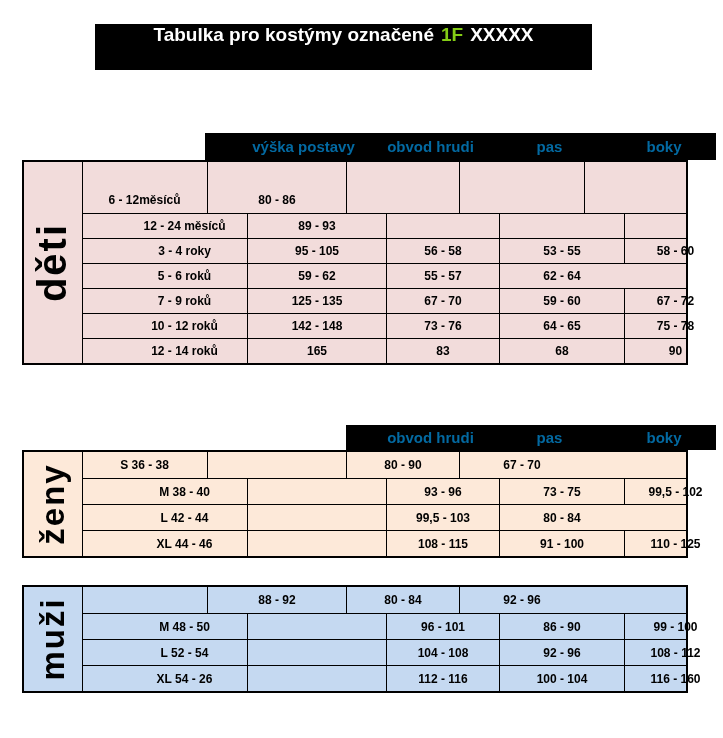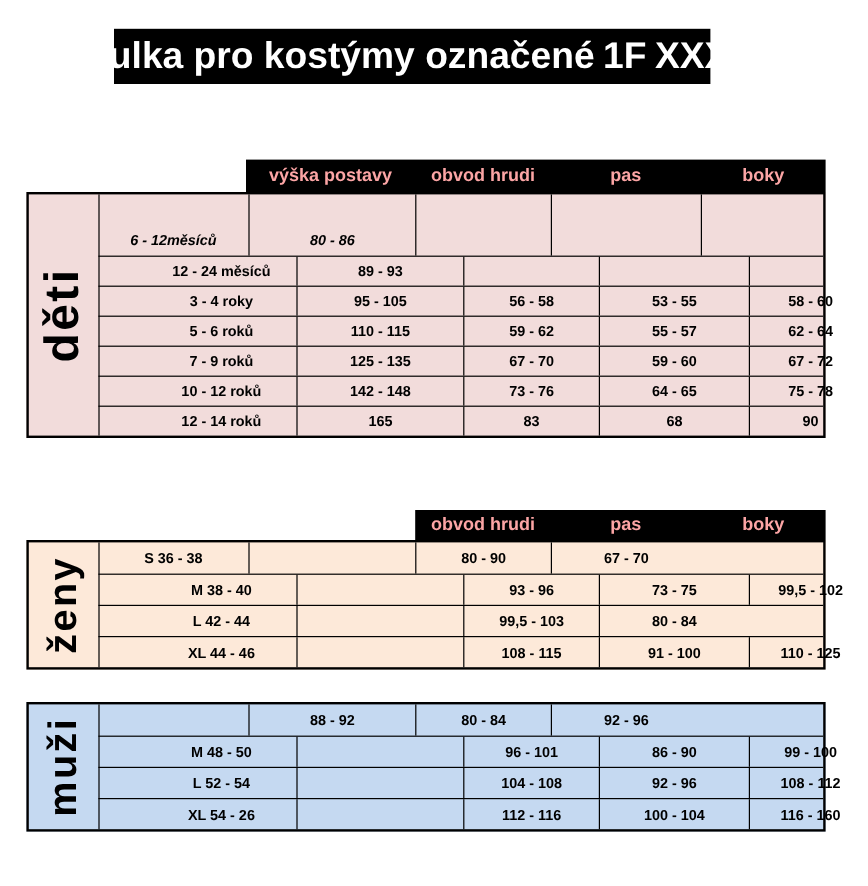--- a/index.html
+++ b/index.html
@@ -3,27 +3,28 @@
 <meta charset="utf-8">
 <style>
   html,body { margin:0; padding:0; background:#ffffff; }
   .page {
     position:relative; width:723px; height:738px; background:#ffffff;
     font-family:"Liberation Sans", sans-serif; font-weight:bold; color:#000;
     overflow:hidden;
   }
   .titlebar {
     position:absolute; left:95px; top:24px; width:497px; height:46px;
-    background:#000000; color:#ffffff; display:flex; align-items:center;
-    justify-content:center; gap:7px; font-size:31px; white-space:nowrap;
+    background:#000000; color:#ffffff; display:flex; align-items:flex-start;
+    justify-content:center; gap:7px; font-size:19px; white-space:nowrap;
   }
-  .titlebar .code { color:#ffffff; }
+  .titlebar .code { color:#84cc16; }
   .band {
-    position:absolute; background:#000000; color:#fca5a5; display:grid;
+    position:absolute; background:#000000; color:#0369a1; display:grid;
     font-size:15px;
+    padding-left:28px;
   }
   .band .hcell { display:flex; align-items:center; justify-content:center; white-space:nowrap; }
   .band1 { left:205px; top:133px; width:483px; height:27px; grid-template-columns:141px 113px 125px 104px; }
   .band2 { left:346px; top:425px; width:342px; height:25px; grid-template-columns:113px 125px 104px; }
   .tbody {
     position:absolute; left:22px; width:666px; border:2px solid #000;
     box-sizing:border-box; padding-left:58px;
   }
   .t1 { top:160px; height:205px; background:#f2dcdb; }
   .t2 { top:450px; height:108px; background:#fde9d9; }
@@ -40,21 +41,21 @@
     height:26px; box-sizing:border-box;
   }
   .row + .row { border-top:1px solid #000;padding-left:40px; }
   .t1 .row { height:25px; }
   .t1 .row.tall { height:51px; }
   .cell {
     display:flex; align-items:center; justify-content:center;
     border-left:1px solid #000; font-size:12px; box-sizing:border-box; white-space:nowrap;
   }
   .cell:first-child { border-left:none; }
-  .tall .cell { align-items:flex-end; padding-bottom:6px;font-style:italic; }
+  .tall .cell { align-items:flex-end; padding-bottom:6px; }
 </style>
 </head>
 <body>
 
 <div class="page">
 
   <div class="titlebar">
     <span>Tabulka pro kostýmy označené</span>
     <span class="code">1F</span>
     <span>XXXXX</span>
@@ -87,21 +88,20 @@
     </div>
     <div class="row">
       <div class="cell">3 - 4 roky</div>
       <div class="cell">95 - 105</div>
       <div class="cell">56 - 58</div>
       <div class="cell">53 - 55</div>
       <div class="cell">58 - 60</div>
     </div>
     <div class="row">
       <div class="cell">5 - 6 roků</div>
-      <div class="cell">110 - 115</div>
       <div class="cell">59 - 62</div>
       <div class="cell">55 - 57</div>
       <div class="cell">62 - 64</div>
     </div>
     <div class="row">
       <div class="cell">7 - 9 roků</div>
       <div class="cell">125 - 135</div>
       <div class="cell">67 - 70</div>
       <div class="cell">59 - 60</div>
       <div class="cell">67 - 72</div>

